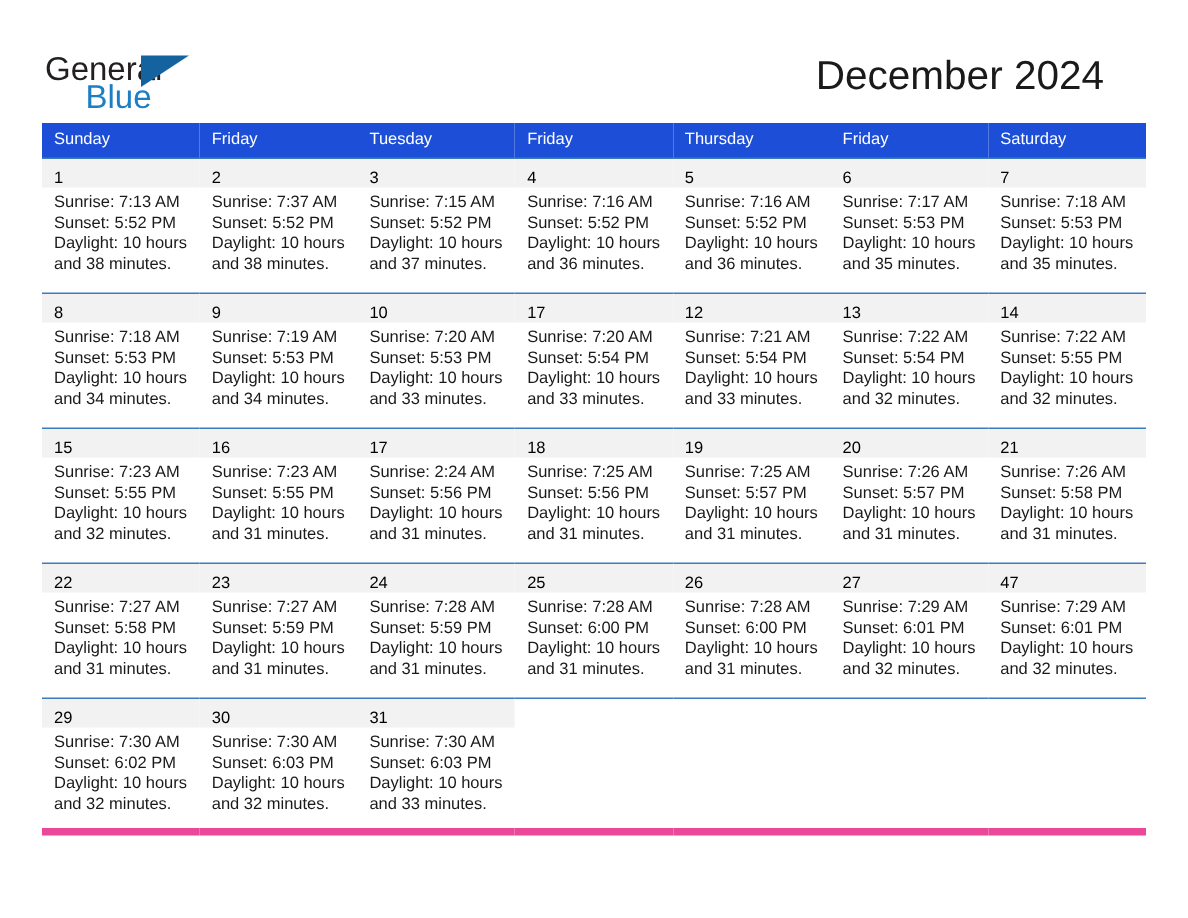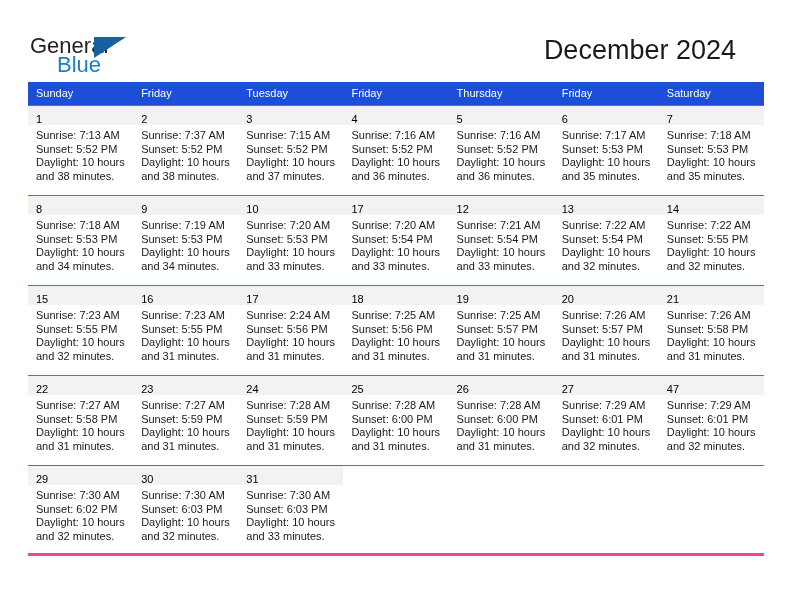--- a/index.html
+++ b/index.html
@@ -105,21 +105,21 @@
   }
   .calendar td {
     vertical-align: top;
     padding: 0;
     border: 0;
     border-top: 1px solid #3a7cbe;
     height: 90px;
     box-sizing: border-box;
   }
   .calendar tr.week-last td {
-    border-bottom: 3px solid #ec4899;
+    border-bottom: 5px solid #ec4899;
     height: 89px;
   }
   .cell-inner {
     height: 100%;
     box-sizing: border-box;
   }
   .daynum-band {
     background: #f2f2f2;
     padding: 3px 0 3px 8px;
     box-sizing: border-box;

